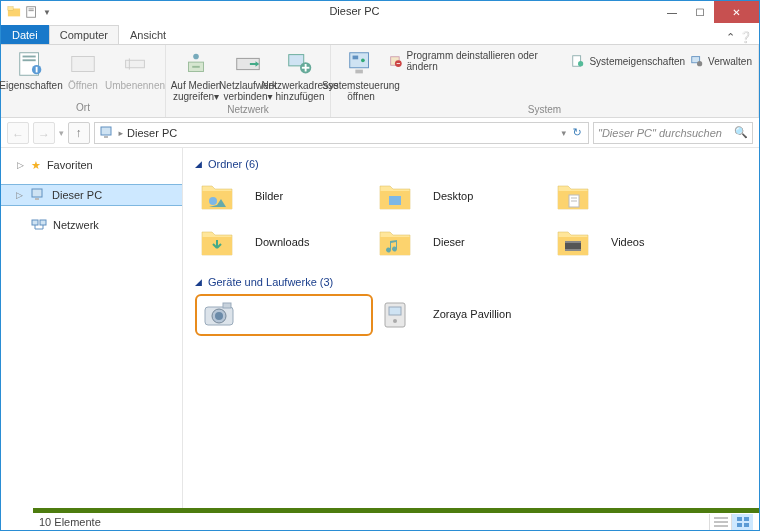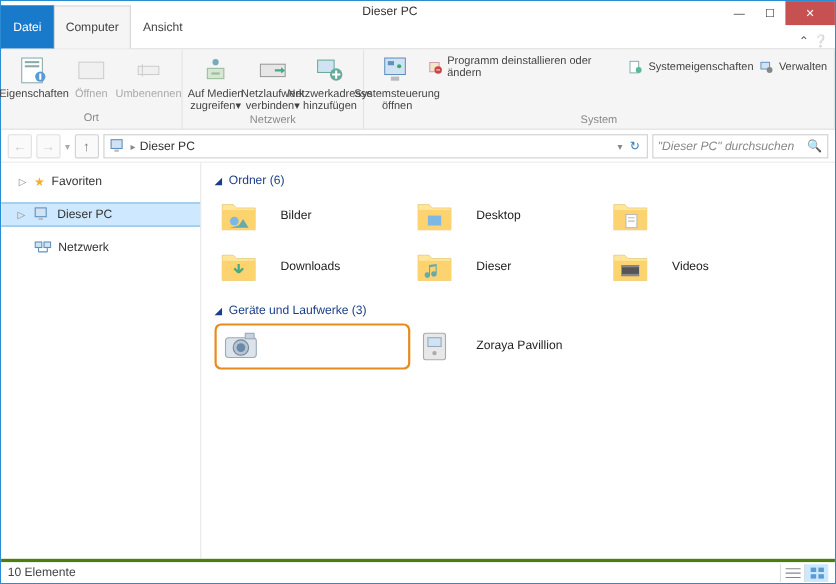--- a/index.html
+++ b/index.html
@@ -14,21 +14,21 @@
   .titlebar { height: 22px; background: #fff; display: flex; align-items: stretch; }
   .titlebar .qat { display: flex; align-items: center; gap: 4px; padding-left: 6px; }
   .titlebar .title { flex: 1; text-align: center; font-size: 11px; color: #333; padding-top: 4px; }
   .titlebar .winbtns { display: flex; }
   .titlebar .winbtn { width: 28px; display: flex; align-items: center; justify-content: center; font-size: 10px; color: #333; }
   .titlebar .winbtn.close { background: #c75050; color: #fff; width: 45px; }
   .qat .mini { width: 14px; height: 14px; }
 
   
   .tabs { height: 22px; background: #fff; display: flex; border-bottom: 1px solid #d6d6d6; align-items: flex-end; }
-  .tab { padding: 13px 10px; font-size: 11px; color: #444; border: 1px solid transparent; border-bottom: none; text-align: center; }
+  .tab { padding: 3px 10px; font-size: 11px; color: #444; border: 1px solid transparent; border-bottom: none; text-align: center; }
   .tab.file { background: #1979ca; color: #fff; border-color: #1979ca; }
   .tab.active { background: #f5f5f5; border-color: #d6d6d6; }
   .tabs .spacer { flex: 1; }
   .tabs .right { display: flex; gap: 4px; padding-right: 6px; font-size: 11px; color: #555; align-items: center; }
 
   
   .ribbon { height: 73px; background: #f5f5f5; border-bottom: 1px solid #dadada; display: flex; }
   .grp { display: flex; flex-direction: column; align-items: center; padding: 2px 4px; border-right: 1px solid #e3e3e3; }
   .grp-buttons { display: flex; flex: 1; align-items: flex-start; }
   .grp-label { font-size: 10px; color: #888; padding: 2px 0; }
@@ -61,21 +61,21 @@
   .grouphdr .arr { font-size: 9px; }
   .tiles { display: flex; flex-wrap: wrap; gap: 4px 0; margin-bottom: 12px; }
   .tile { width: 178px; height: 42px; display: flex; align-items: center; gap: 20px; padding: 2px 4px; border-radius: 2px; font-size: 11px; color: #222; }
   .tile .ficon { width: 36px; height: 36px; flex: none; }
   .tile .tlabel { flex: 1; line-height: 1.2; }
   .tile .sub { color: #777; font-size: 10px; }
   .tile .bar { width: 100px; height: 10px; border: 1px solid #cfcfcf; background: #fff; margin-top: 2px; position: relative; }
   .tile .bar .fill { position: absolute; left: 0; top: 0; bottom: 0; background: #29a6de; }
   .tile.highlight { border: 2px solid #e88b1c; border-radius: 6px; }
 
-  .status { height: 22px; border-top: 3px solid #4d7c0f; display: flex; align-items: center; font-size: 11px; color: #444; padding: 0 6px; background: #fff; }
+  .status { height: 22px; border-top: 5px solid #4d7c0f; display: flex; align-items: center; font-size: 11px; color: #444; padding: 0 6px; background: #fff; margin-left: 32px; }
   .status .spacer { flex: 1; }
   .viewbtn { width: 22px; height: 16px; border-left: 1px solid #ddd; display: flex; align-items: center; justify-content: center; }
 
   
   .folder { fill: #ffe69a; stroke: #d8b85b; stroke-width: 0.5; }
   .folder-front { fill: #fcd36e; }
 </style>
 </head>
 <body>
 

